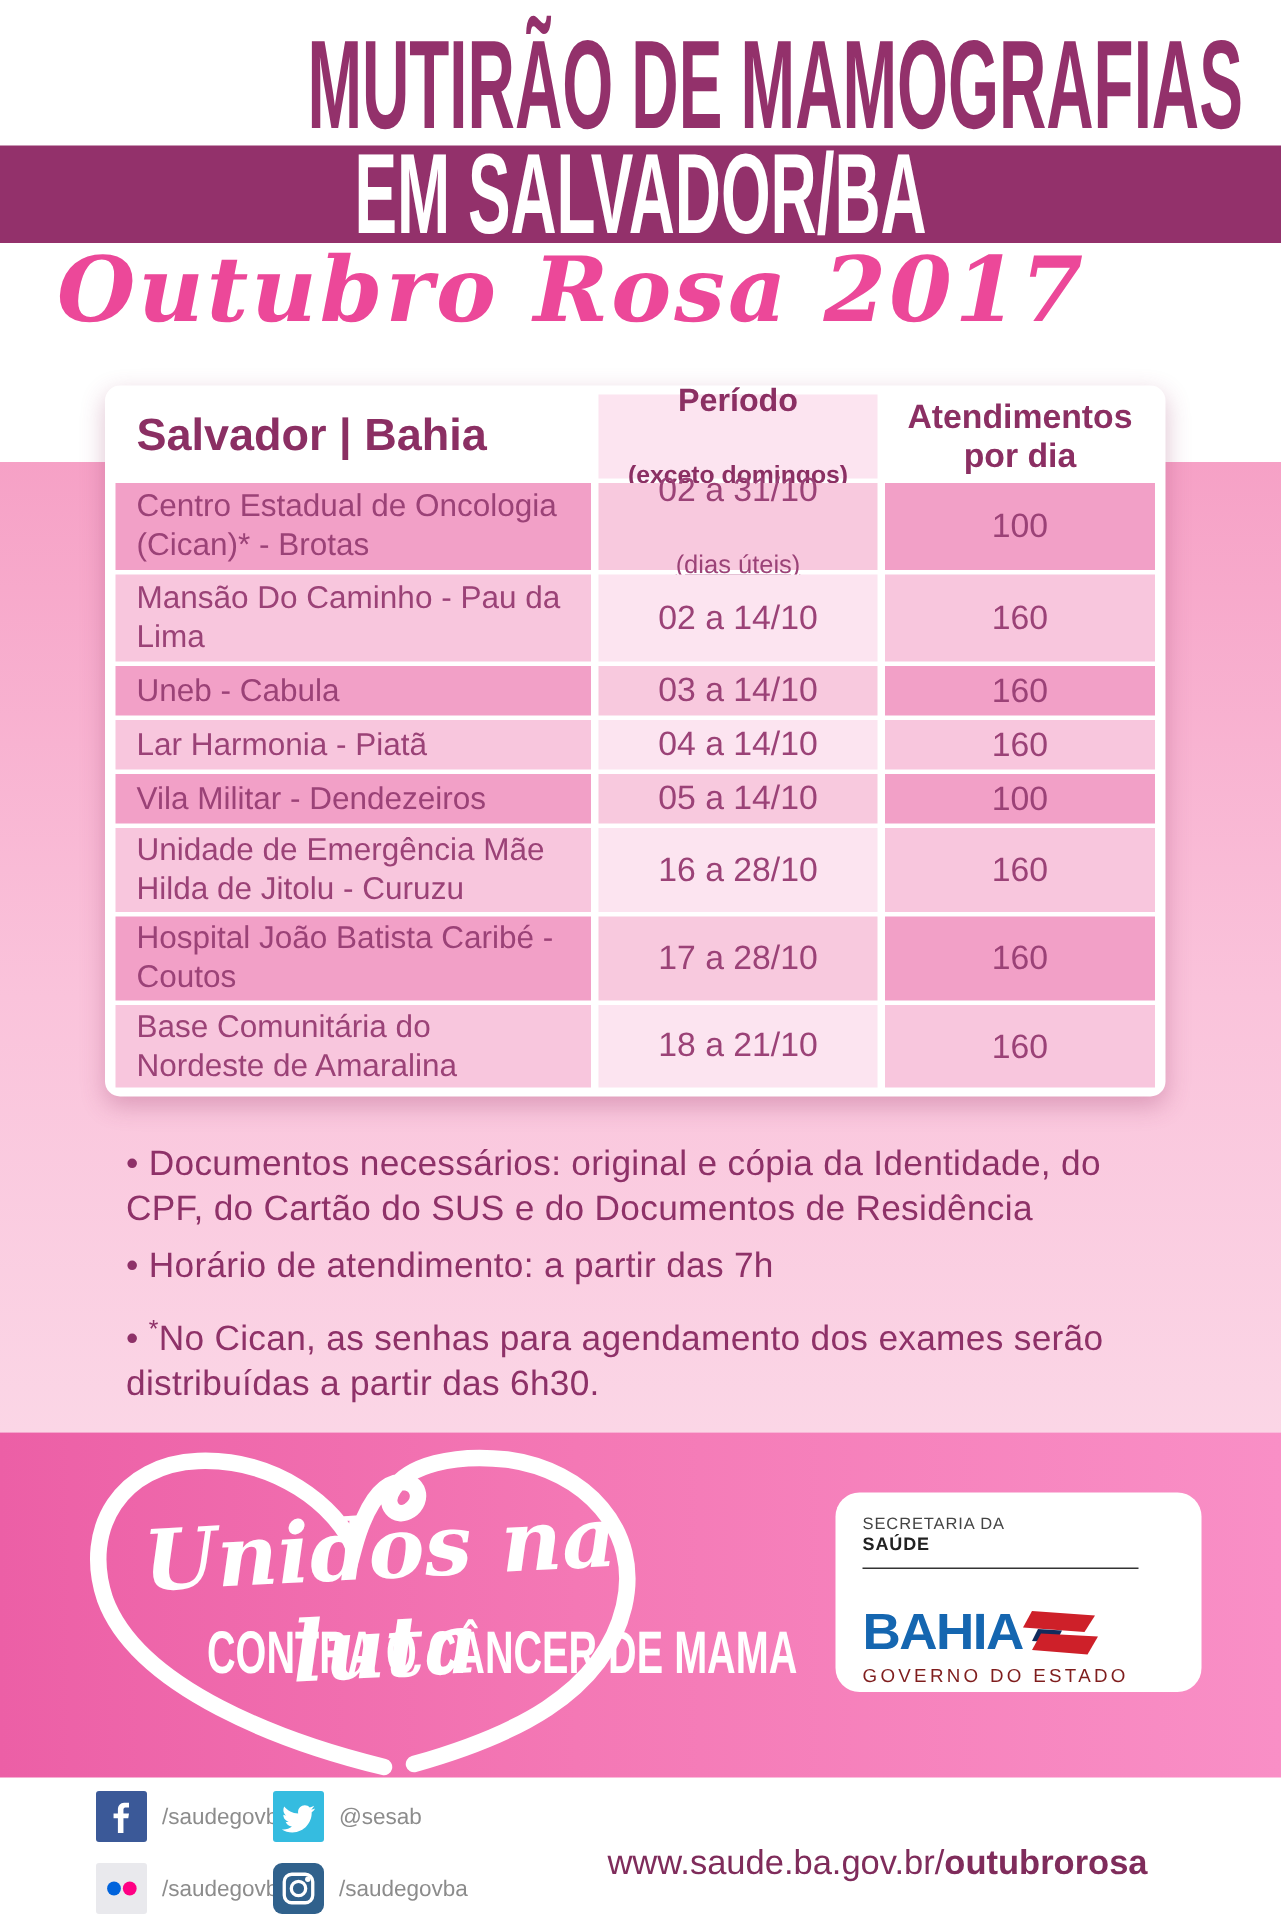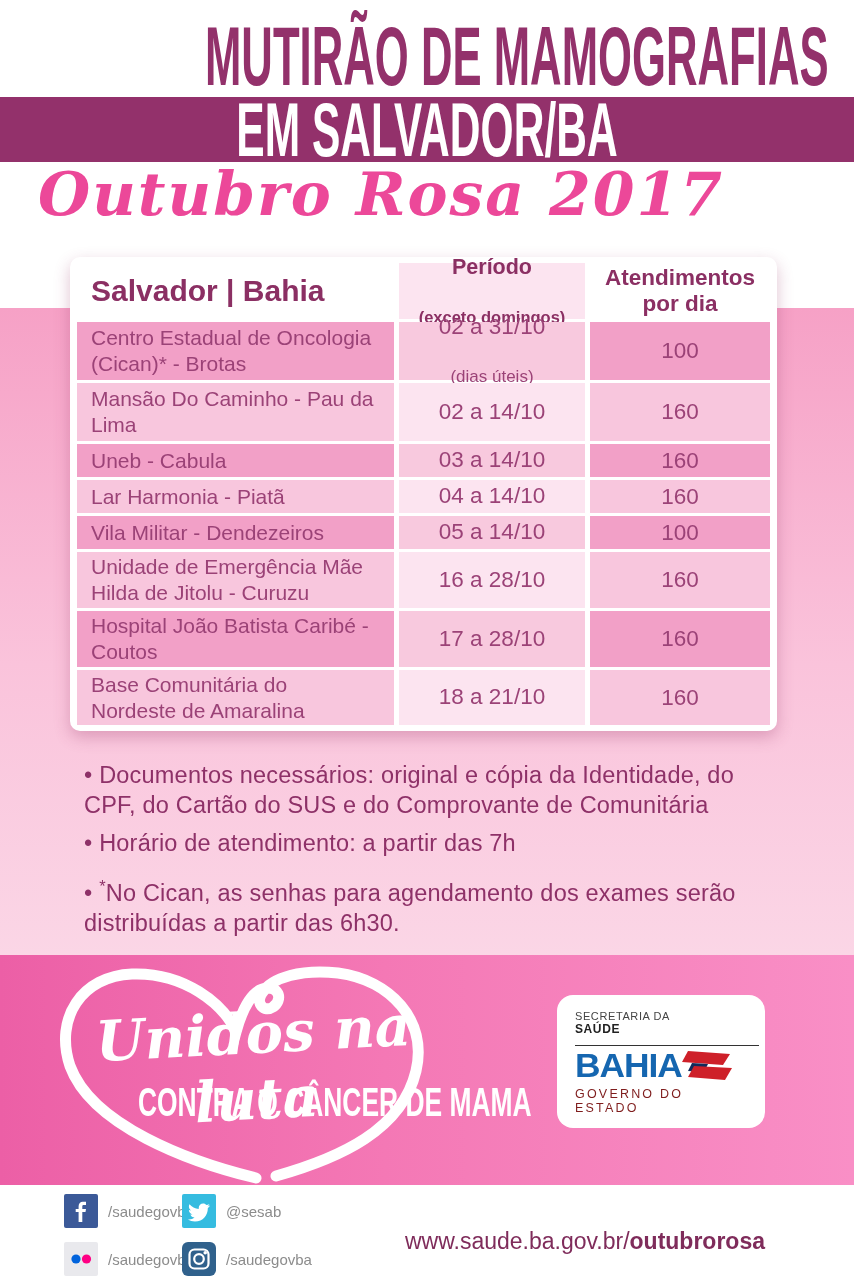--- a/index.html
+++ b/index.html
@@ -77,27 +77,27 @@
     position:absolute; left:40px; top:1000px; width:430px; text-align:center;
     color:#ffffff; font-family:"DejaVu Serif", serif; font-style:italic; font-weight:700;
     font-size:56px; transform:rotate(-3deg);
   }
   .caps-line{
     position:absolute; left:70px; top:1082px; width:400px; text-align:center;
     color:#ffffff; font-size:40px; font-weight:700; line-height:1; white-space:nowrap;
     transform:scaleX(.66); transform-origin:50% 50%;
   }
   .gov-box{
-    position:absolute; left:557px; top:995px; width:208px; height:133px;
+    position:absolute; left:557px; top:995px; width:244px; height:133px;
     background:#ffffff; border-radius:16px; padding:15px 18px 0 18px;
   }
   .gov-box .sec1{ font-size:11px; letter-spacing:.6px; color:#444444; }
   .gov-box .sec2{ font-size:12px; font-weight:700; color:#222222; letter-spacing:.6px; }
   .gov-box .rule{ border-top:1.5px solid #333333; margin-top:9px; width:184px; }
-  .bahia-row{ display:flex; align-items:center; margin-top:0; }
+  .bahia-row{ display:flex; align-items:center; margin-top:23px; }
   .bahia-word{
     color:#1566B0; font-weight:700; font-size:34px; letter-spacing:-1px;
     transform:scaleX(1.04); transform-origin:0 50%;
   }
   .gov-line{ font-size:12.5px; letter-spacing:2.2px; color:#7f1d1d; margin-top:2px; }
   
   .social-item{ position:absolute; display:flex; align-items:center; gap:10px; }
   .social-item .handle{ color:#8C8C8C; font-size:15px; }
   #social-facebook{ left:64px; top:1194px; }
   #social-twitter{ left:182px; top:1194px; }
@@ -169,21 +169,21 @@
 
       <div class="cell c1 light">Base Comunitária do
 Nordeste de Amaralina</div>
       <div class="cell c2 light">18 a 21/10</div>
       <div class="cell c3 light">160</div>
     </div>
   </div>
 
   <div class="note" id="note-1">
     <span class="txt">Documentos necessários: original e cópia da Identidade, do
-CPF, do Cartão do SUS e do Comprovante de Comunitária</span>
+CPF, do Cartão do SUS e do Documentos de Residência</span>
   </div>
   <div class="note" id="note-2">
     <span class="txt">Horário de atendimento: a partir das 7h</span>
   </div>
   <div class="note" id="note-3">
     <sup>*</sup><span class="txt">No Cican, as senhas para agendamento dos exames serão
 distribuídas a partir das 6h30.</span>
   </div>
 
   <svg class="heart-svg" width="430" height="226" viewBox="0 0 430 226">

